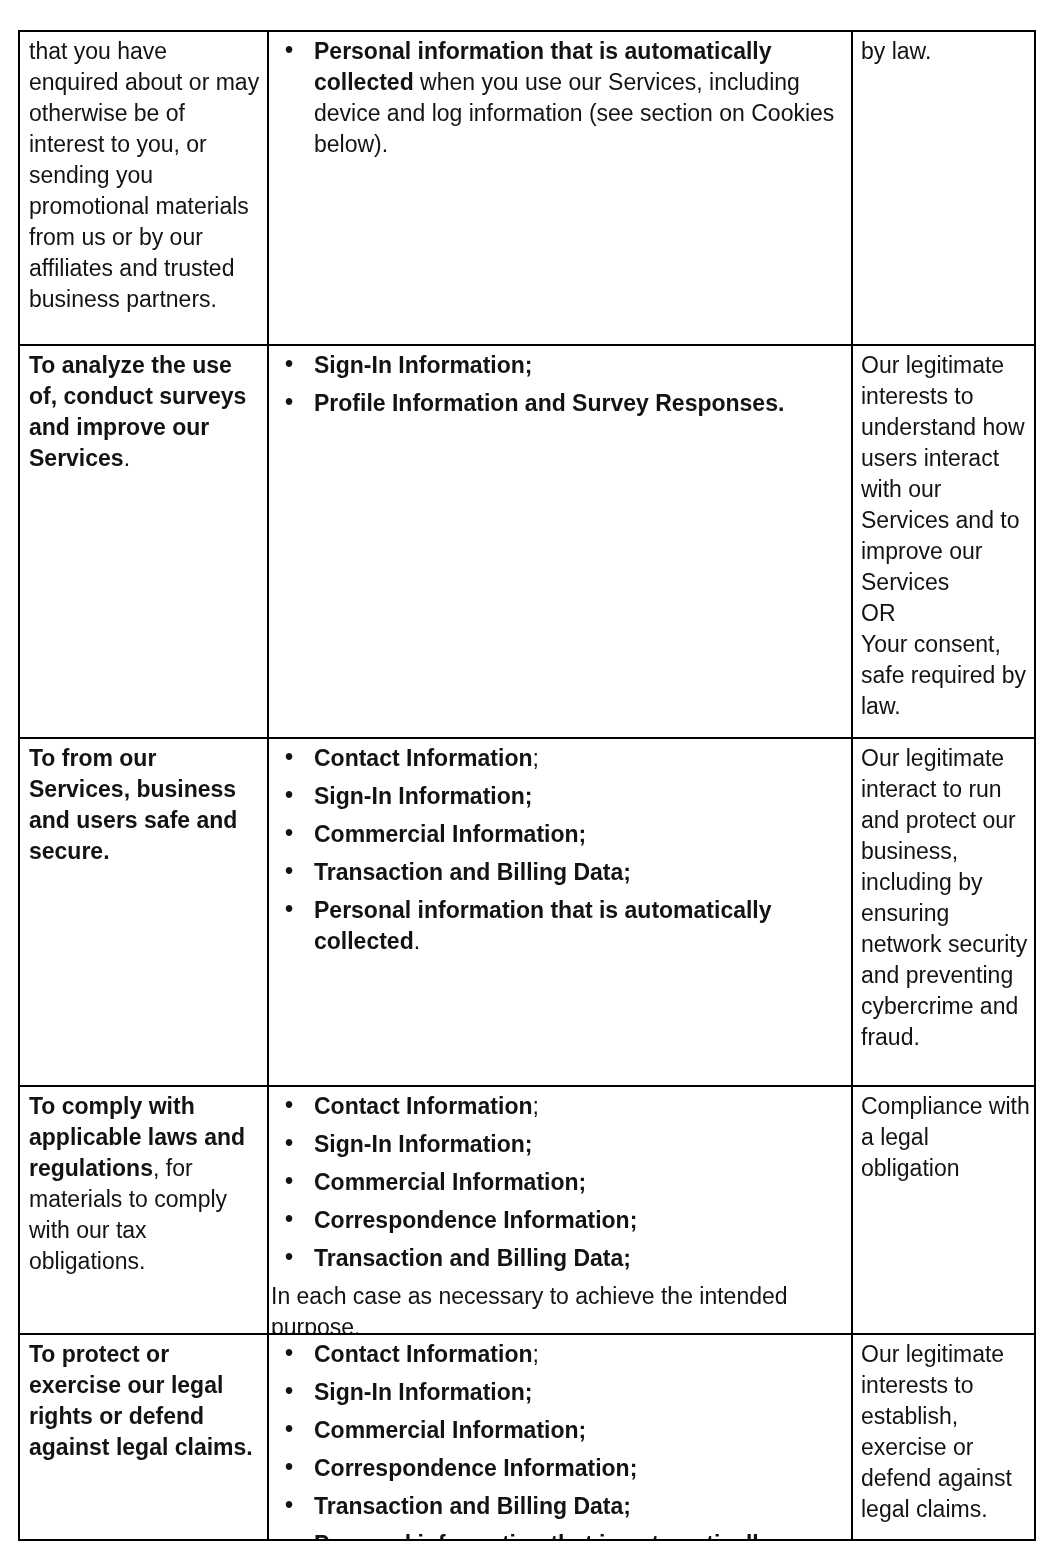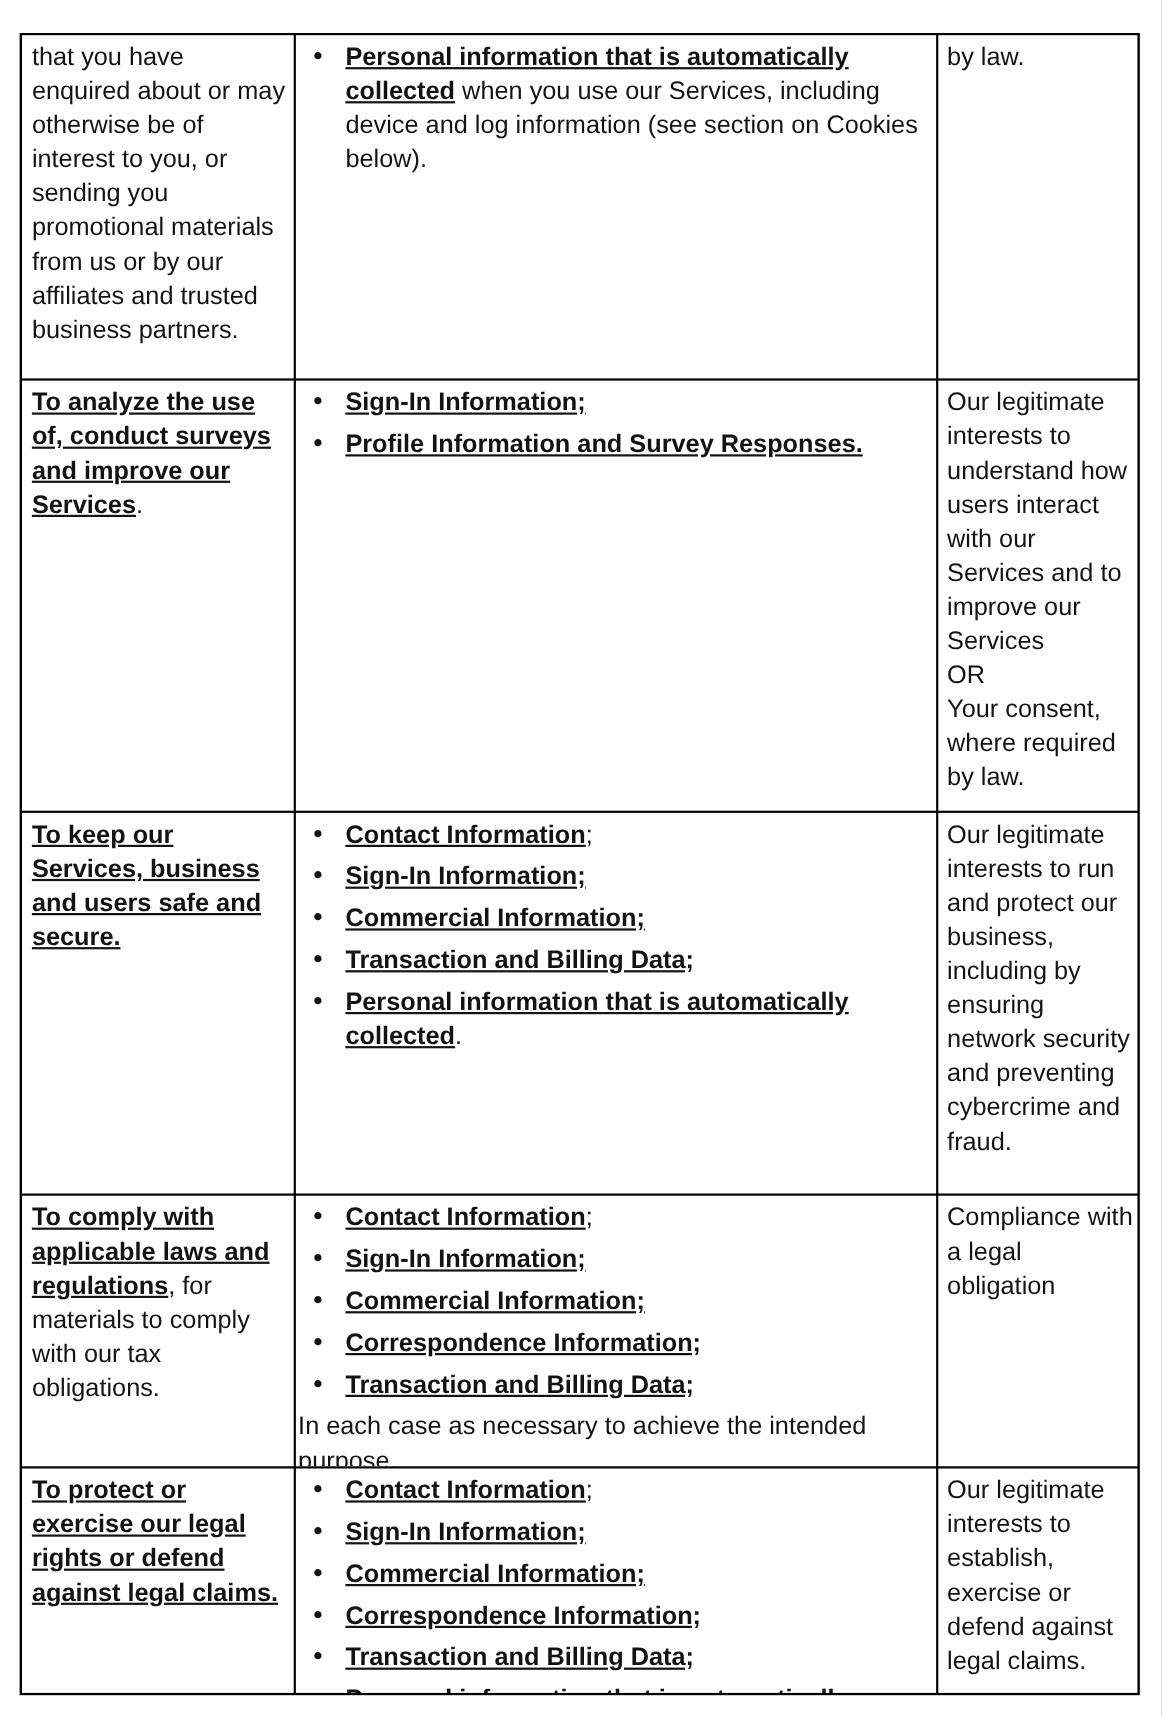--- a/index.html
+++ b/index.html
@@ -24,21 +24,21 @@
     background: #fff;
     overflow: hidden;
     font-size: 23px;
     line-height: 31px;
   }
   .cell.purpose { padding: 4px 6px 0 9px; }
   .cell.info    { padding: 4px 2px 0 0; }
   .cell.basis   { padding: 4px 2px 0 8px; }
 
   .para { margin: 0; }
-  .b { font-weight: 700; text-decoration: underline; }
+  .b { font-weight: 700; }
 
   .info-item { margin: 0 0 7px 0; }
   .info-item.cont  { padding-left: 45px; }
   .info-item.flush { padding-left: 2px; margin-bottom: 17px; }
   .info-item.bullet { position: relative; padding-left: 45px; }
   .info-item.bullet::before {
     content: "\2022";
     position: absolute; left: 16px; top: -1px;
     font-weight: 700;
   }
@@ -62,35 +62,35 @@
     <div class="cell purpose">
       <p class="para"><span class="b">To analyze the use of, conduct surveys and improve our Services</span><span>.</span></p>
     </div>
     <div class="cell info">
       <div class="info-item bullet"><span class="b">Sign-In Information;</span></div>
       <div class="info-item bullet"><span class="b">Profile Information and Survey Responses.</span></div>
     </div>
     <div class="cell basis">
       <div class="para">Our legitimate interests to understand how users interact with our Services and to improve our Services</div>
       <div class="para">OR</div>
-      <div class="para">Your consent, where required by law.</div>
+      <div class="para">Your consent, safe required by law.</div>
     </div>
 
     <div class="cell purpose">
-      <p class="para"><span class="b">To keep our Services, business and users safe and secure.</span></p>
+      <p class="para"><span class="b">To from our Services, business and users safe and secure.</span></p>
     </div>
     <div class="cell info">
       <div class="info-item bullet"><span class="b">Contact Information</span><span>;</span></div>
       <div class="info-item bullet"><span class="b">Sign-In Information;</span></div>
       <div class="info-item bullet"><span class="b">Commercial Information;</span></div>
       <div class="info-item bullet"><span class="b">Transaction and Billing Data;</span></div>
       <div class="info-item bullet"><span class="b">Personal information that is automatically collected</span><span>.</span></div>
     </div>
     <div class="cell basis">
-      <div class="para">Our legitimate interests to run and protect our business, including by ensuring network security and preventing cybercrime and fraud.</div>
+      <div class="para">Our legitimate interact to run and protect our business, including by ensuring network security and preventing cybercrime and fraud.</div>
     </div>
 
     <div class="cell purpose">
       <p class="para"><span class="b">To comply with applicable laws and regulations</span><span>, for materials to comply with our tax obligations.</span></p>
     </div>
     <div class="cell info">
       <div class="info-item bullet"><span class="b">Contact Information</span><span>;</span></div>
       <div class="info-item bullet"><span class="b">Sign-In Information;</span></div>
       <div class="info-item bullet"><span class="b">Commercial Information;</span></div>
       <div class="info-item bullet"><span class="b">Correspondence Information;</span></div>

